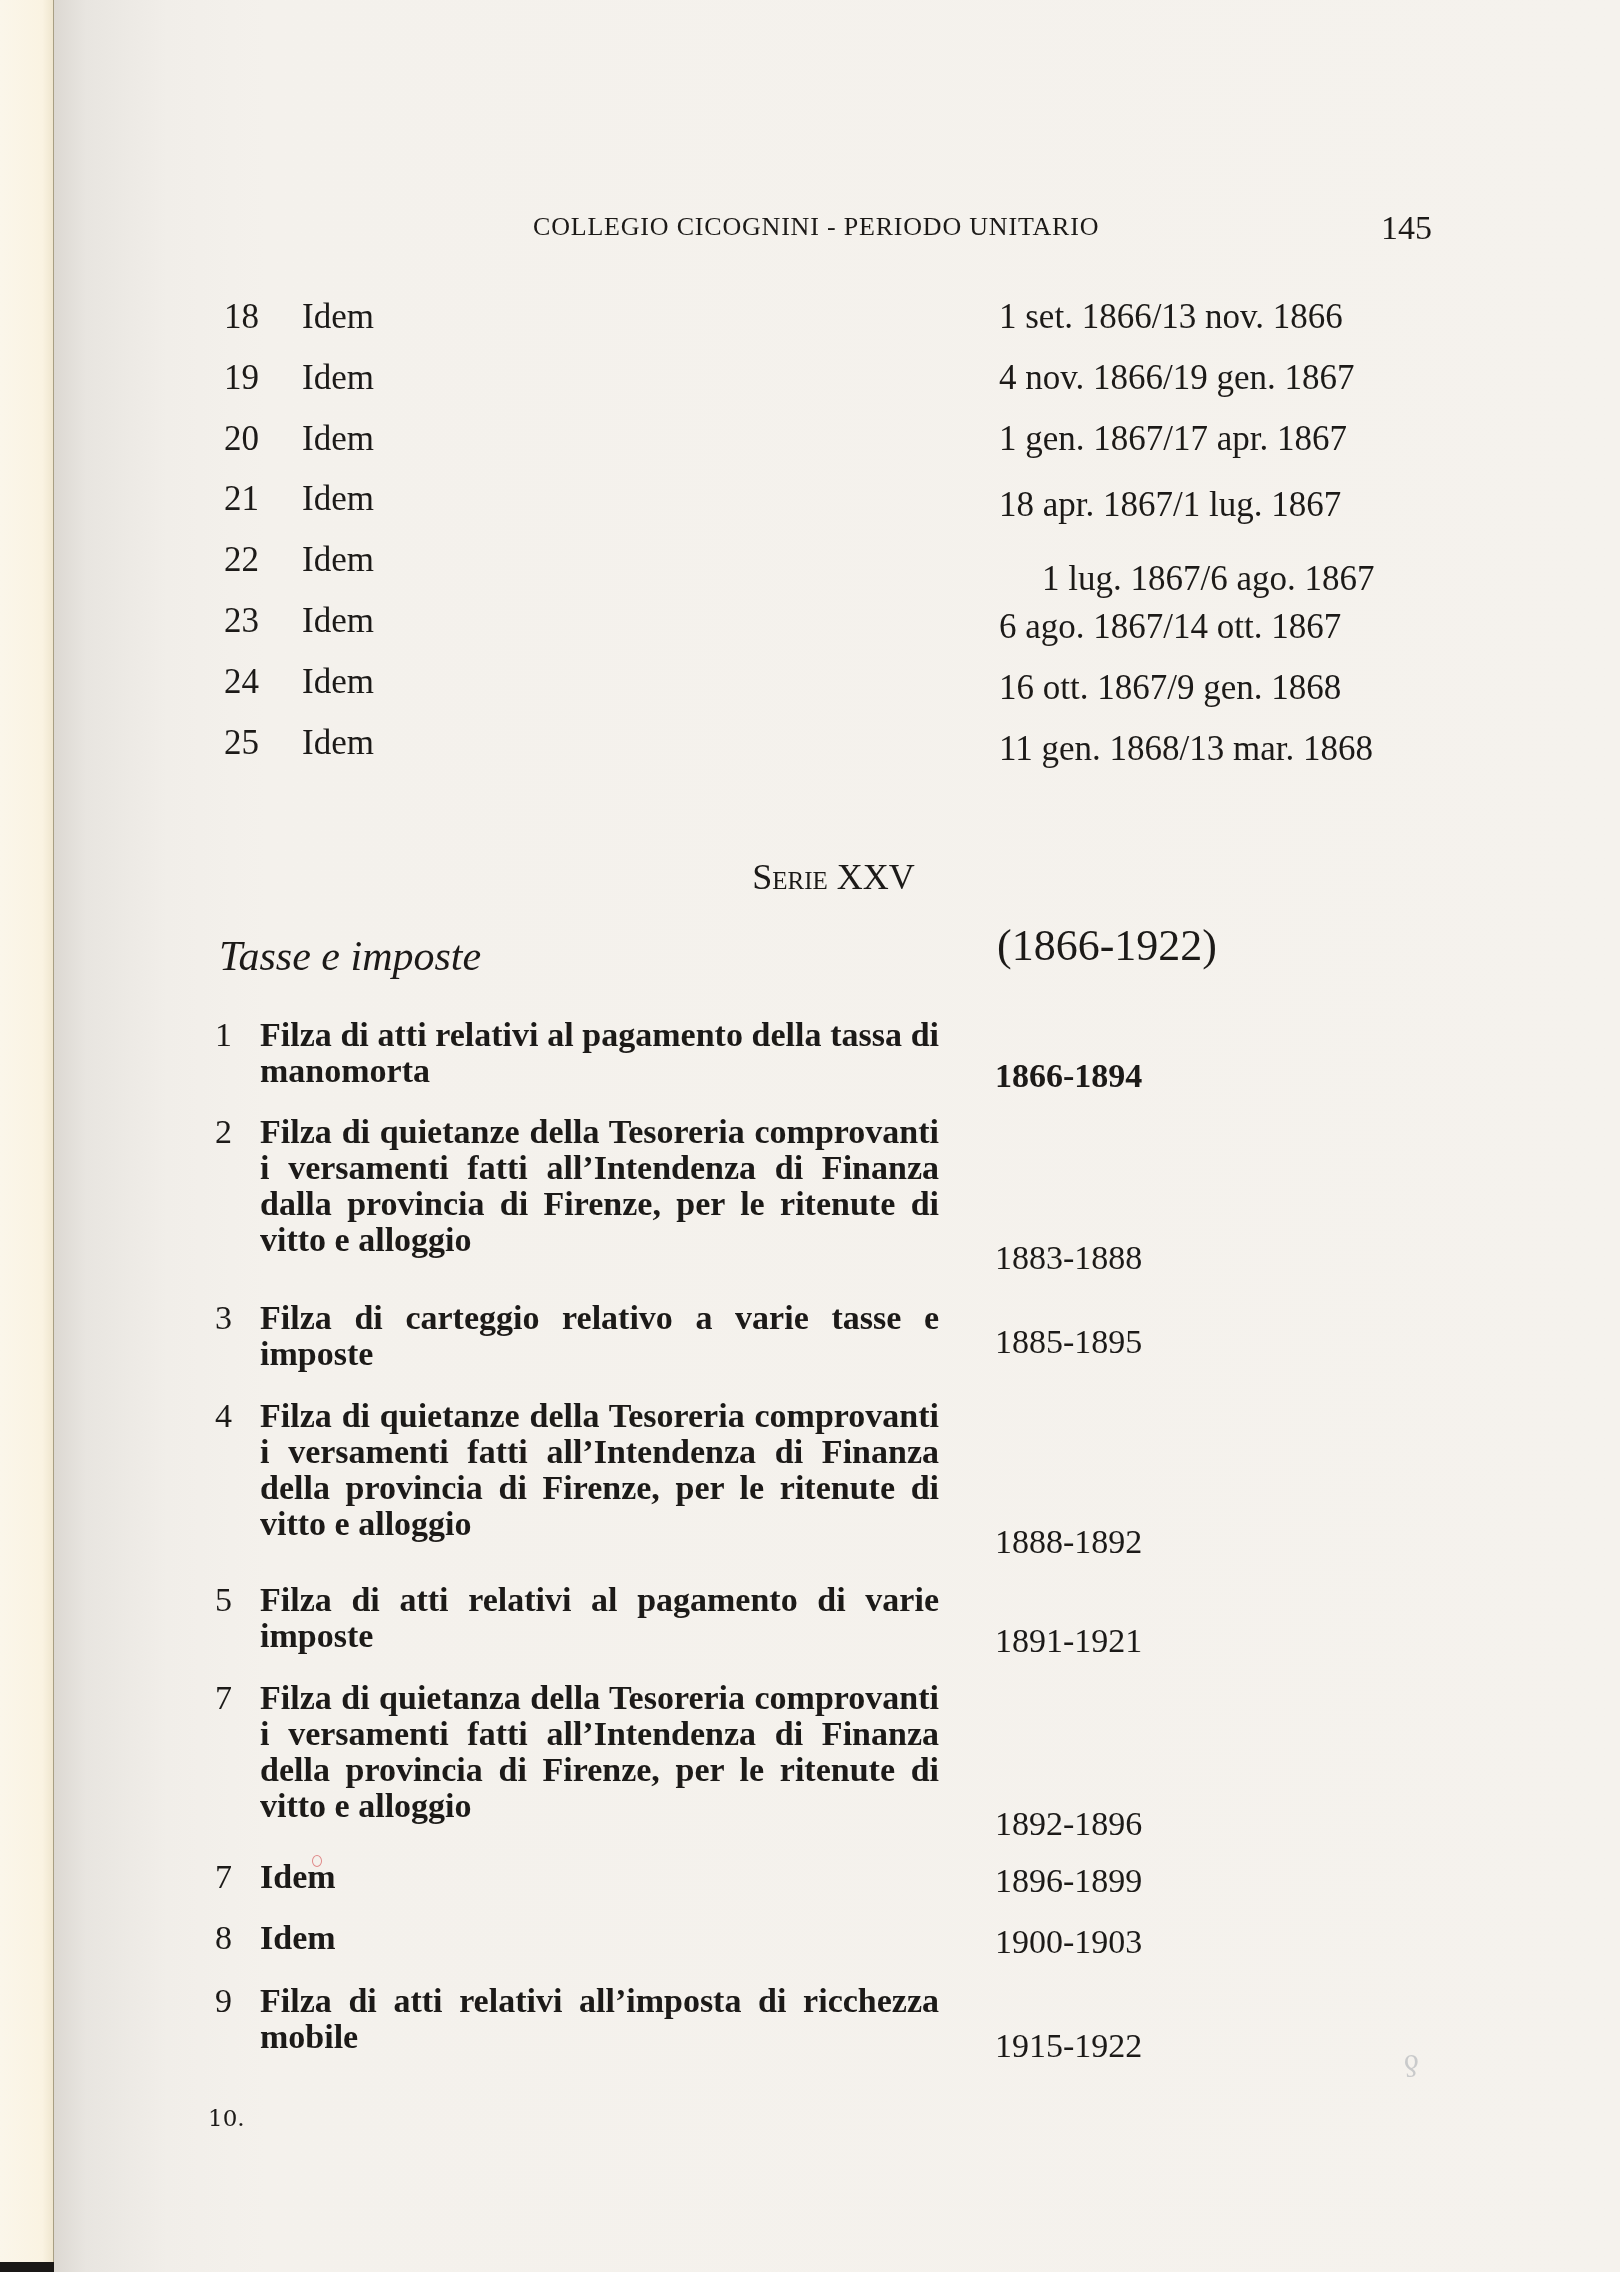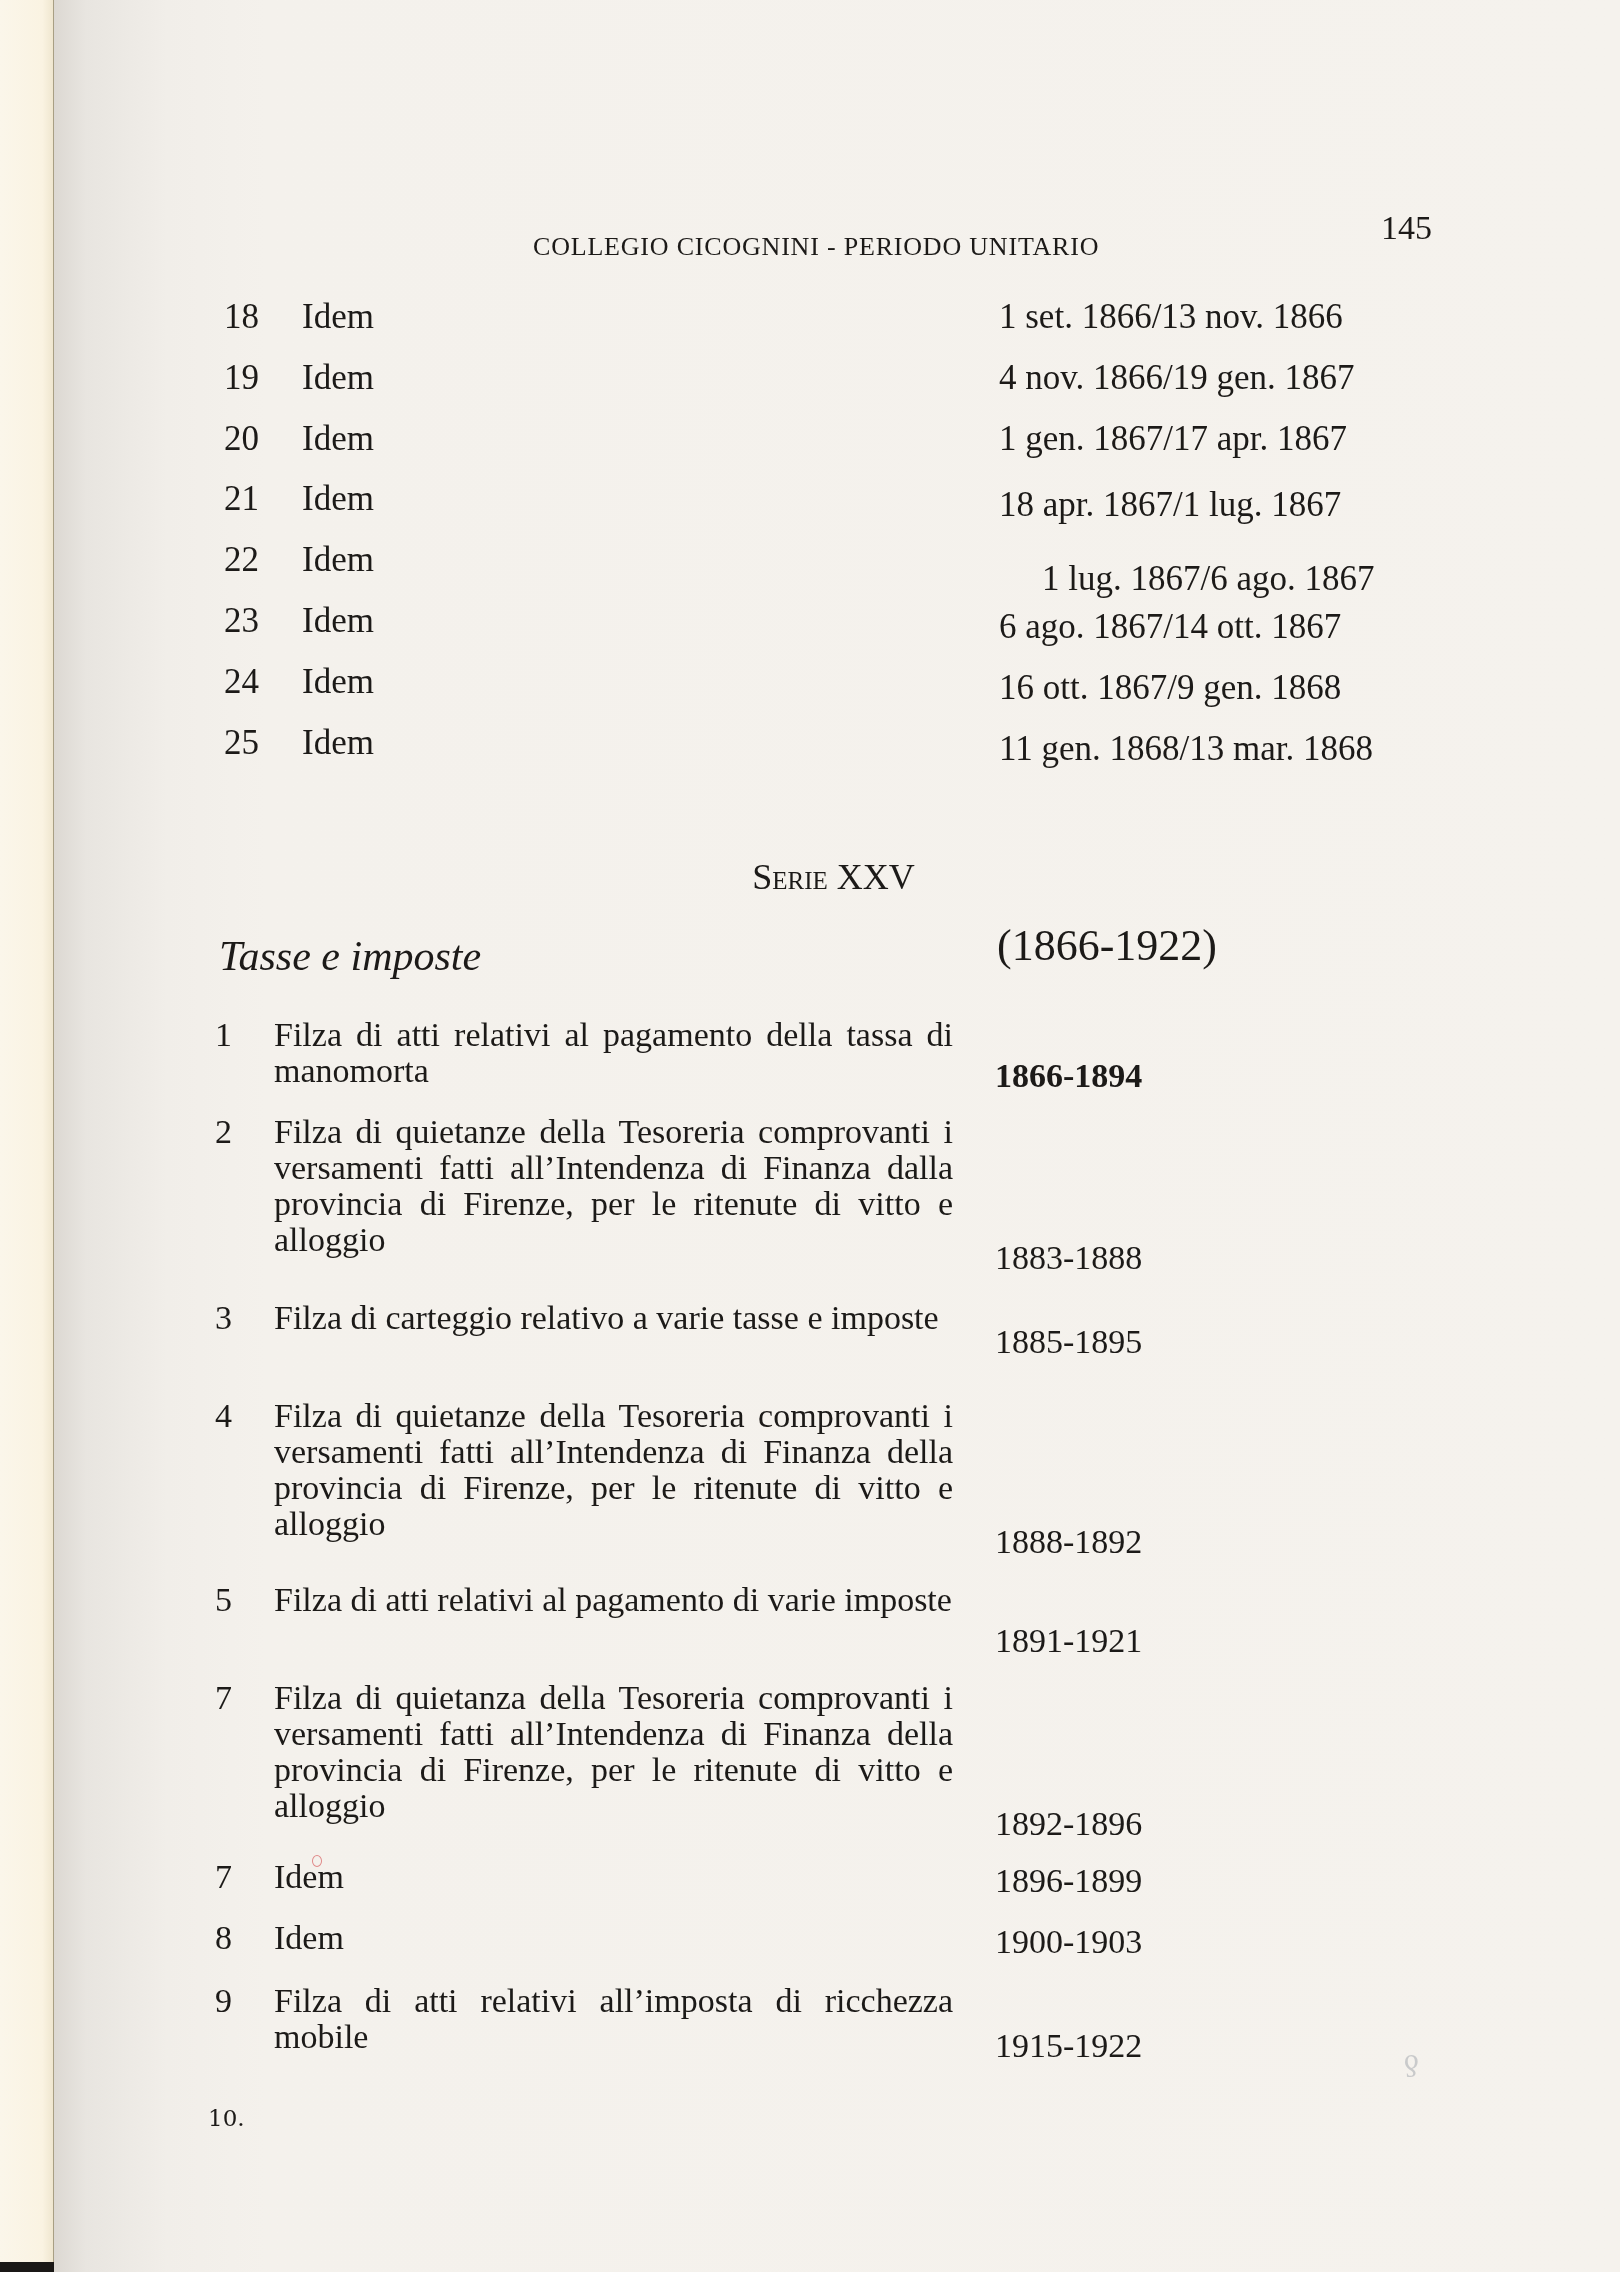--- a/index.html
+++ b/index.html
@@ -17,38 +17,39 @@
   .binding-bottom {
     position: absolute; left: 0; bottom: 0; width: 57px; height: 11.3px;
     background: #1a1816;
   }
   .page {
     position: absolute; left: 54px; top: 0; width: 1566px; height: 2273px;
     background: linear-gradient(to right, #dcd8d2 0px, #e8e5e0 32px, #f1eee9 113px, #f4f1ec 211px, #f5f2ed 100%);
   }
   .running-head {
     position: absolute; top: 212px; left: 533px;
-    font-size: 26px; letter-spacing: 0.8px; text-transform: uppercase; margin-top: 20px;
+    font-size: 26px; letter-spacing: 0.8px; text-transform: uppercase;
   }
   .folio { position: absolute; top: 209px; left: 1381px; font-size: 34px; }
   .row { position: absolute; font-size: 35px; line-height: 37px; white-space: nowrap; }
   .num { position: absolute; left: 224px; }
   .idem { position: absolute; left: 302px; }
   .date { position: absolute; left: 999px; }
   .section-title {
     position: absolute; top: 856px; left: 0; width: 1620px; text-align: center;
     font-size: 36px; font-variant: small-caps; padding-left: 47px; box-sizing: border-box;
   }
   .section-sub { position: absolute; top: 932px; left: 219px; font-size: 42px; font-style: italic; }
   .section-range { position: absolute; top: 920px; left: 997px; font-size: 44px; }
   .entry { position: absolute; left: 215px; width: 1150px; font-size: 34px; line-height: 36px; }
   .entry .n { position: absolute; left: 0; top: 0; }
   .entry .desc {
-    position: absolute; left: 59px; width: 679px; text-align: justify;
+    position: absolute; left: 45px; width: 679px; text-align: justify;
     text-align-last: left;
+    font-weight: bold;
   }
   .entry .yr { position: absolute; left: 780px; }
   .footer-sig { position: absolute; top: 2105px; left: 208px; font-size: 23px; font-family: "DejaVu Serif", serif; }
   .pencil-mark { position: absolute; top: 2041px; left: 1404px; font-size: 32px; color: rgba(120,130,140,0.35); }
   .red-mark { position: absolute; top: 1855px; left: 312px; width: 8px; height: 9.7px; border: 0.8px solid #e08a8a; border-radius: 50%; }
 </style>
 </head>
 <body>
 
 <div class="binding"></div>

